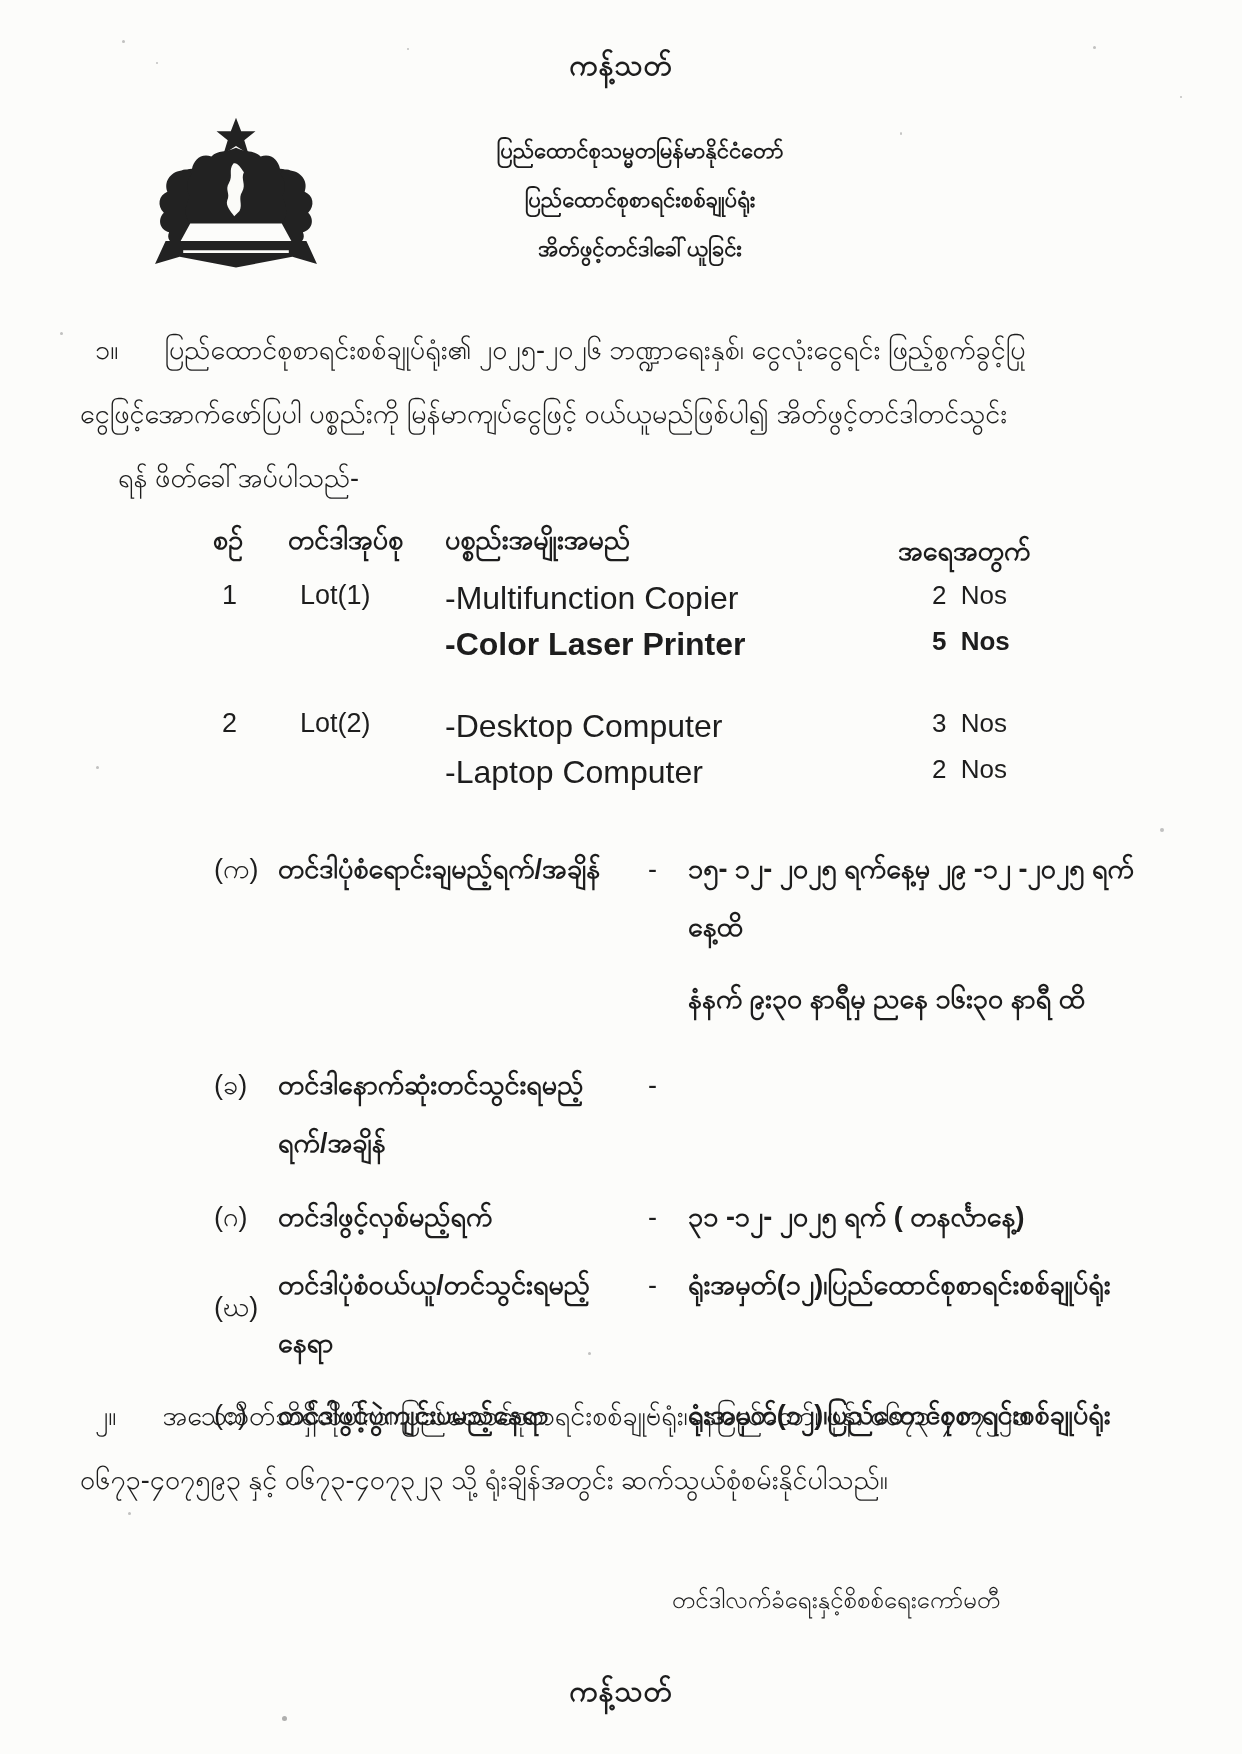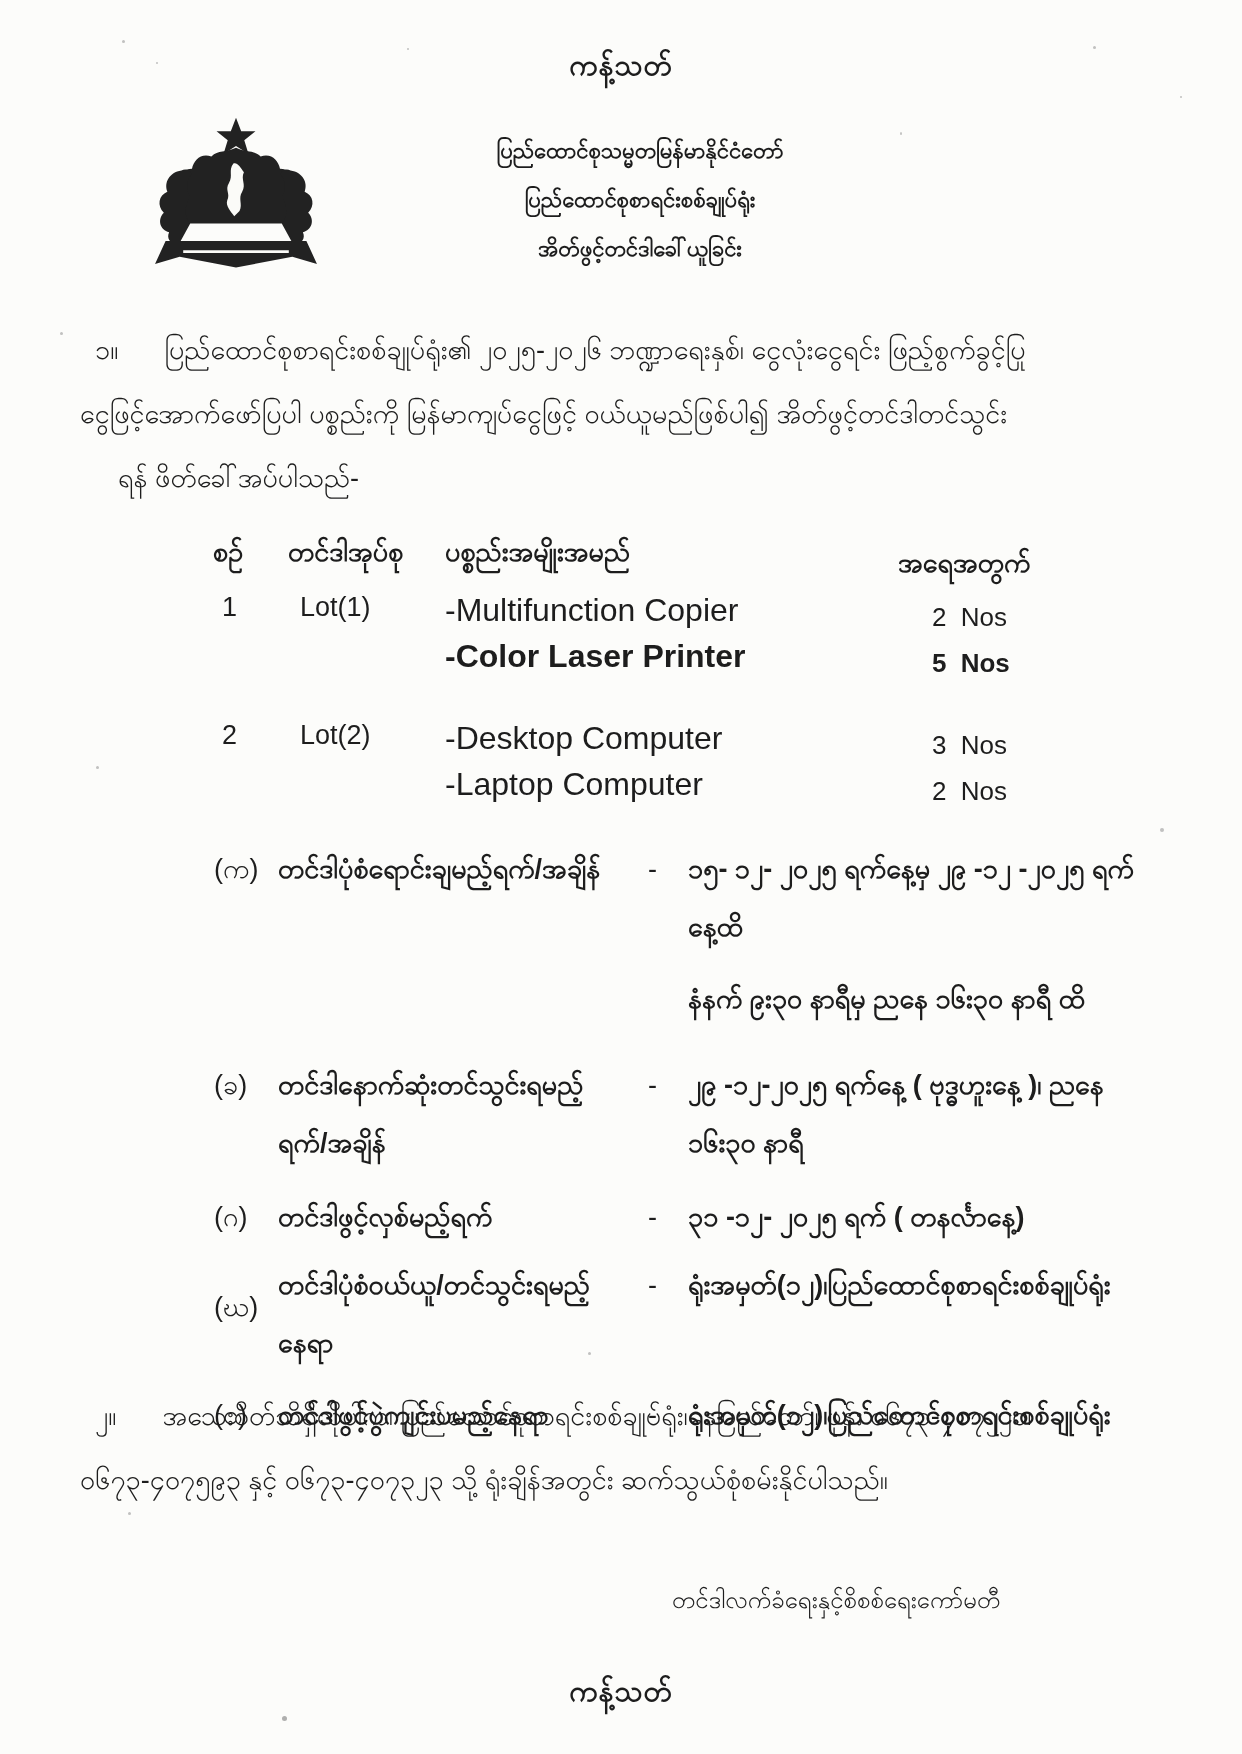--- a/index.html
+++ b/index.html
@@ -29,25 +29,25 @@
     font-size:22px;font-weight:700;line-height:49px;white-space:nowrap;
   }
   .para{position:absolute;left:80px;width:1090px;font-size:27px;}
   .para .pline{line-height:64px;white-space:nowrap;}
   .pnum{display:inline-block;margin-left:15px;margin-right:46px;}
   .para1{top:318px;}
   .para1 .pline3{padding-left:38px;}
   .para2{top:1384px;}
   .tender-table{position:absolute;left:180px;top:522px;width:1010px;font-size:27px;}
   .tline{position:absolute;left:0;width:100%;height:46px;white-space:nowrap;}
-  .tline span{position:absolute;top:12px;}
+  .tline span{position:absolute;top:0;}
   .thead{font-weight:700;}
   .h-no{left:33px;}  .h-lot{left:108px;}  .h-item{left:265px;}  .h-qty{left:718px;margin-top:11px;}
   .c-no{left:42px;}  .c-lot{left:120px;}  .c-item{left:265px;font-size:32px;}
-  .c-qty{left:752px;font-size:26px;word-spacing:7px;margin-top:10px;}
+  .c-qty{left:752px;font-size:26px;word-spacing:7px;}
   .t-head{top:0;}
   .t-r1a{top:58px;} .t-r1b{top:104px;font-weight:bold;}
   .t-r2a{top:186px;} .t-r2b{top:232px;}
   .details{position:absolute;left:214px;top:840px;width:960px;font-size:27px;}
   .drow{display:flex;align-items:flex-start;}
   .dkey{width:64px;line-height:58px;}
   .dlabel{width:370px;line-height:58px;}
   .ddash{width:40px;line-height:58px;text-align:left;}
   .dvalue{flex:1;line-height:58px;}
   .dline{white-space:nowrap;font-weight:bold;}
@@ -164,24 +164,20 @@
       </div>
     </div>
 
     <div class="drow mb-b">
       <div class="dkey">(ခ)</div>
       <div class="dlabel">
         <div class="dline">တင်ဒါနောက်ဆုံးတင်သွင်းရမည့်</div>
         <div class="dline">ရက်/အချိန်</div>
       </div>
       <div class="ddash">-</div>
-      <div class="dvalue">
-        <div class="dline">၂၉ -၁၂-၂၀၂၅ ရက်နေ့ ( ဗုဒ္ဓဟူးနေ့ )၊ ညနေ</div>
-        <div class="dline">၁၆း၃၀ နာရီ</div>
-      </div>
     </div>
 
     <div class="drow mb-c">
       <div class="dkey">(ဂ)</div>
       <div class="dlabel">
         <div class="dline">တင်ဒါဖွင့်လှစ်မည့်ရက်</div>
       </div>
       <div class="ddash">-</div>
       <div class="dvalue">
         <div class="dline">၃၁ -၁၂- ၂၀၂၅ ရက် ( တနင်္လာနေ့)</div>

